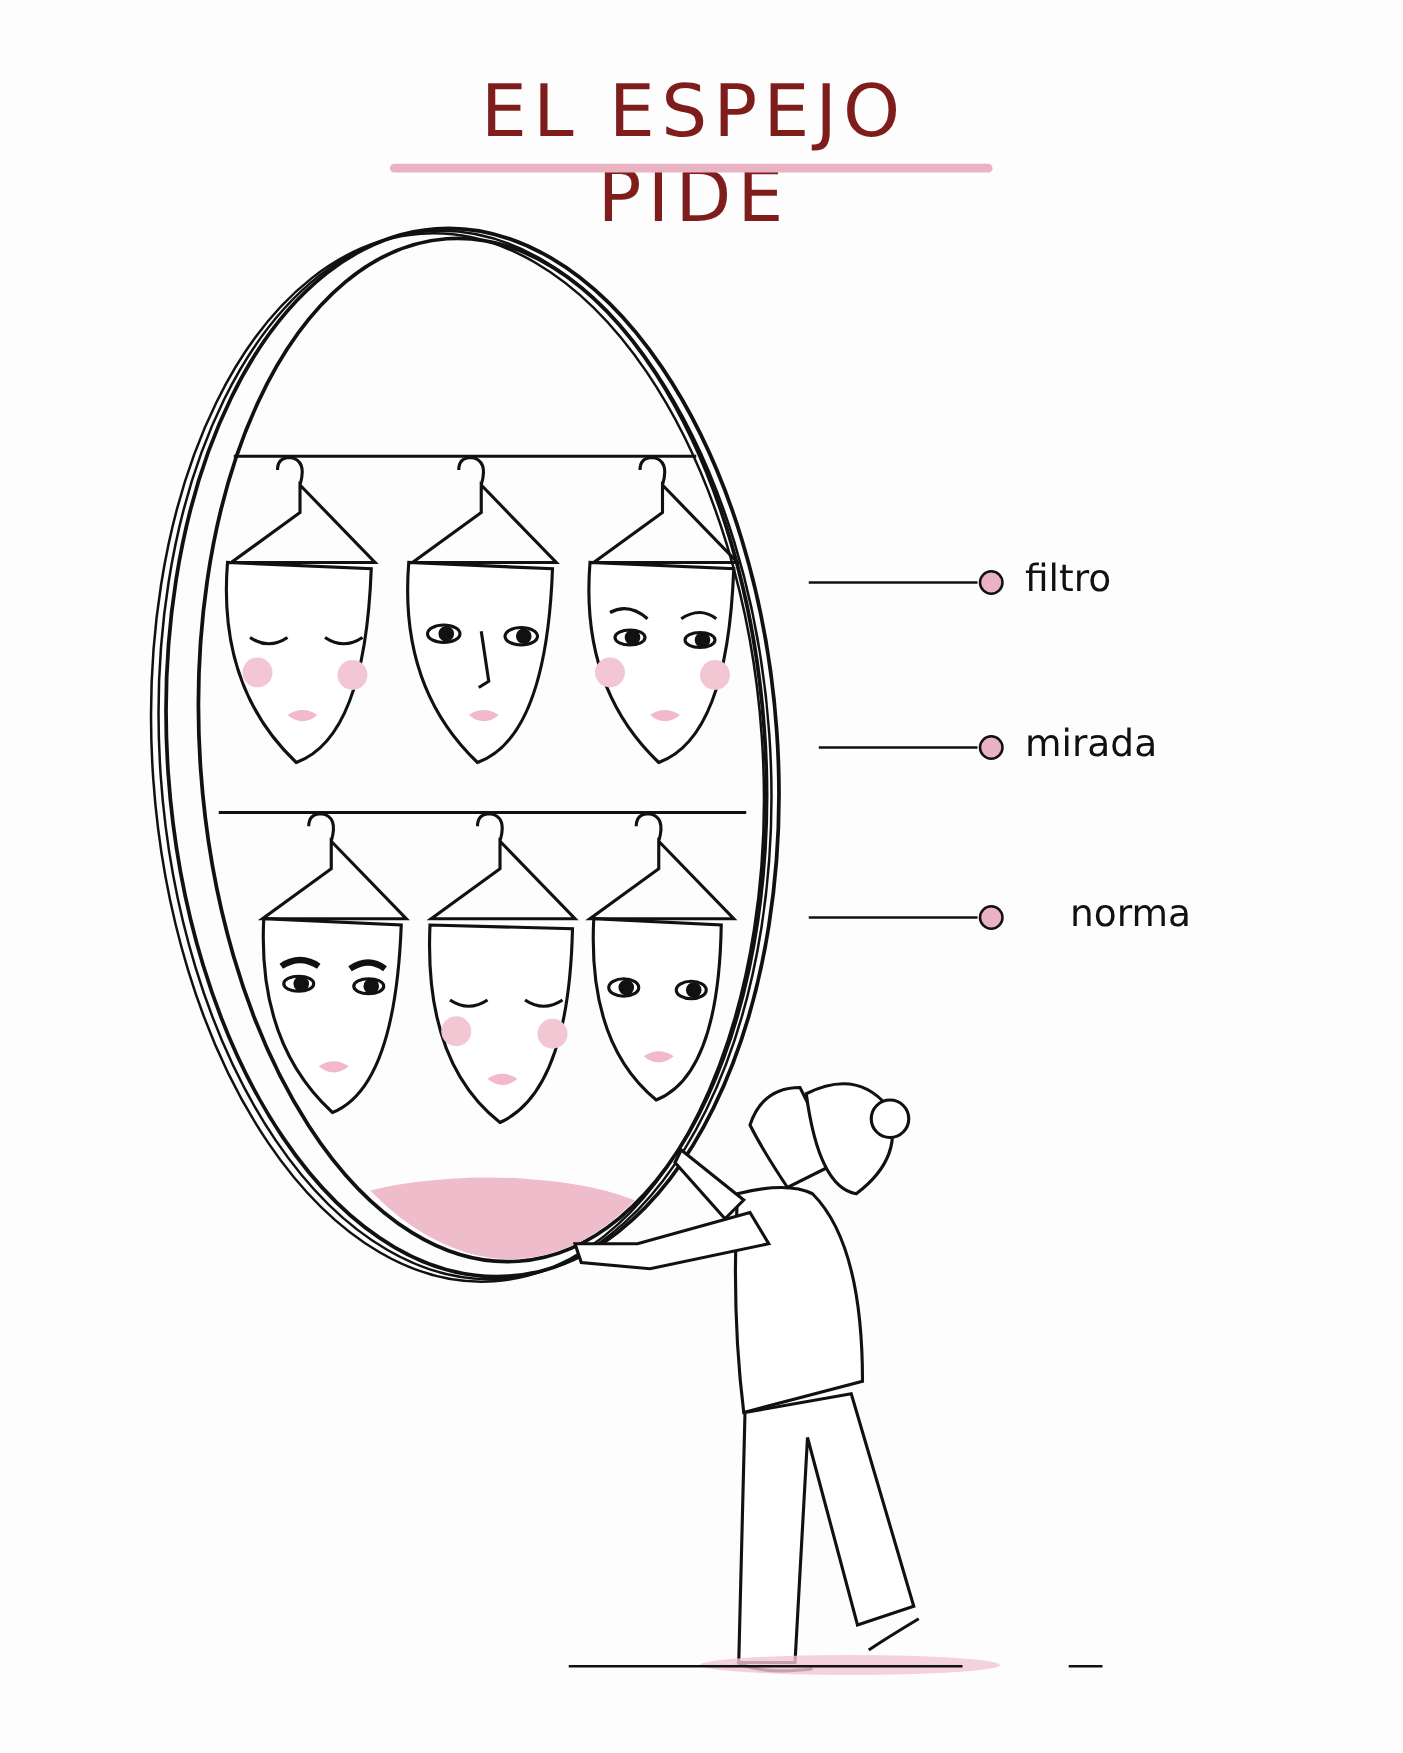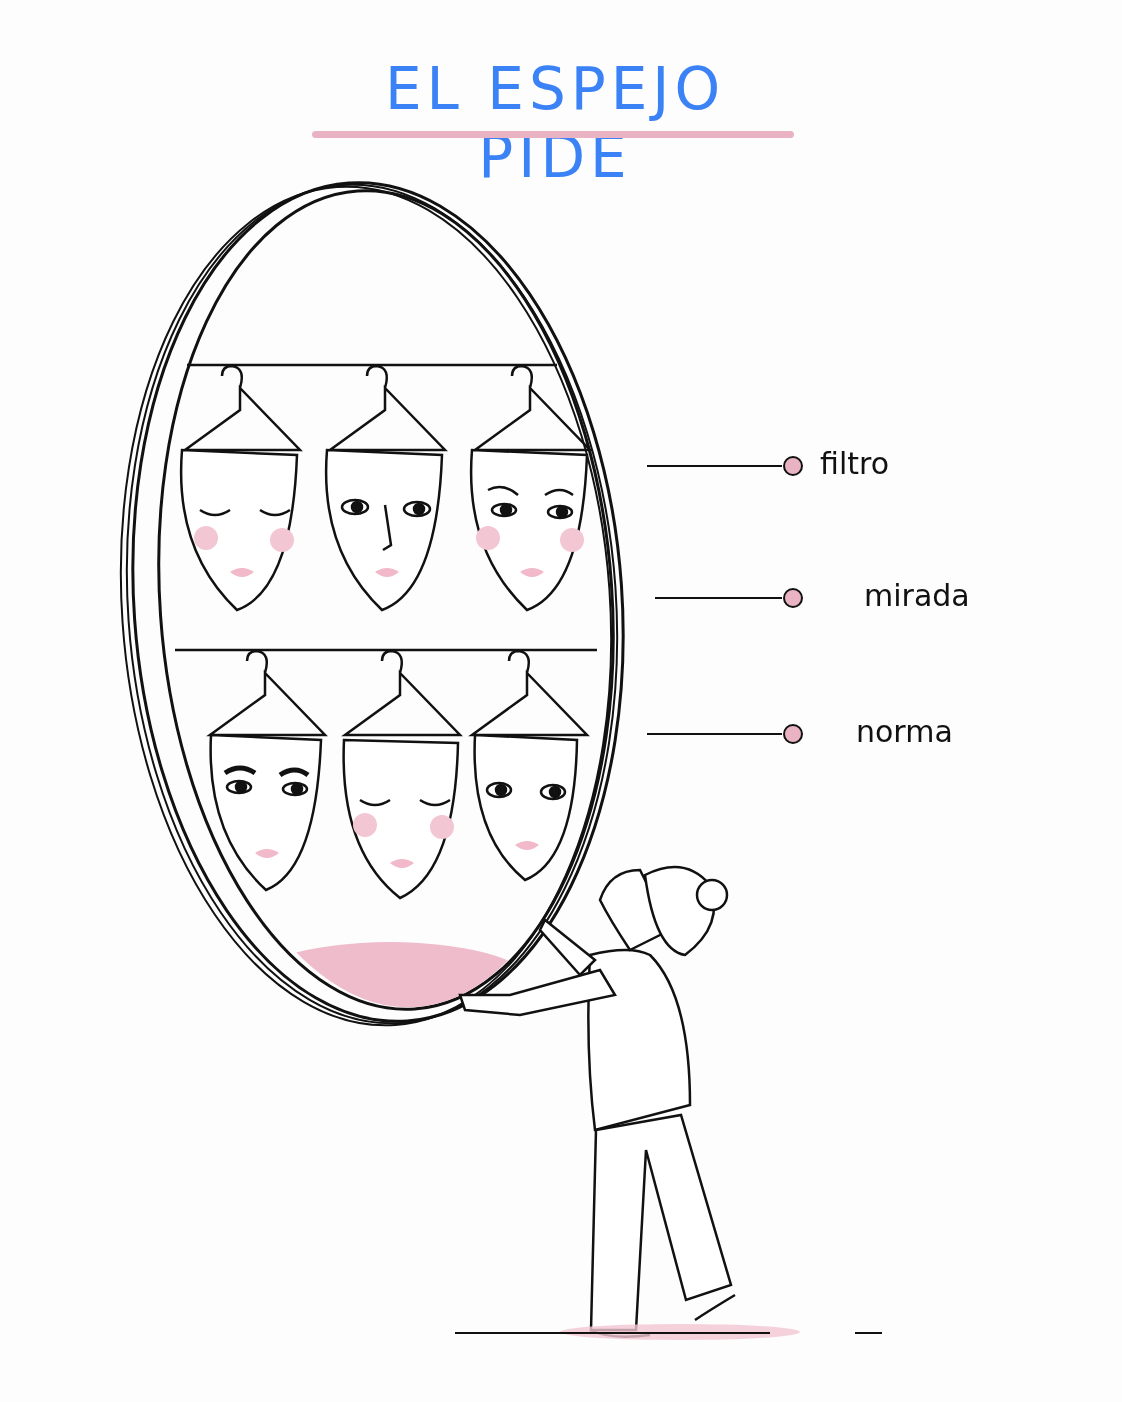--- a/index.html
+++ b/index.html
@@ -1,20 +1,20 @@
 <!DOCTYPE html>
 <html><head>
 <meta charset="utf-8">
 <style>
   html, body { margin: 0; padding: 0; background: #fdfdfd; }
   body { width: 1122px; height: 1402px; position: relative; overflow: hidden;
          font-family: "DejaVu Sans", sans-serif; color: #111; }
   .title { position: absolute; left: 300px; top: 55px; width: 510px; text-align: center;
            font-family: "DejaVu Sans", sans-serif; font-size: 58px; letter-spacing: 5px;
-           font-weight: normal; color: #3b82f6; margin: 0; }
+           font-weight: normal; color: #7f1d1d; margin: 0; }
   .title-underline { position: absolute; left: 312px; top: 131px; width: 482px; height: 7px;
            border-radius: 4px; background: #e9b3c4; }
   svg.art { position: absolute; left: 0; top: 0; }
   .label { position: absolute; font-family: "DejaVu Sans", sans-serif; font-size: 30px; color: #111; }
 </style>
 </head>
 <body>
 
 <h1 class="title">EL ESPEJO PIDE</h1>
 <div class="title-underline"></div>
@@ -122,14 +122,14 @@
     <circle cx="712" cy="895" r="15"></circle>
     <path d="M590 1330 q20 10 60 5" fill="none"></path>
     <path d="M695 1320 q15 -10 40 -25" fill="none"></path>
   </g>
   <ellipse cx="680" cy="1332" rx="120" ry="8" fill="#f3c6d3" opacity="0.8"></ellipse>
   <line x1="455" y1="1333" x2="770" y2="1333" stroke="#111" stroke-width="2"></line>
   <line x1="855" y1="1333" x2="882" y2="1333" stroke="#111" stroke-width="2"></line>
 </svg>
 
 <div class="label" style="left:820px; top:446px;">filtro</div>
-<div class="label" style="left:820px; top:578px;margin-left:44px;">mirada</div>
+<div class="label" style="left:820px; top:578px;">mirada</div>
 <div class="label" style="left:856px; top:714px;">norma</div>
 
 </body></html>

